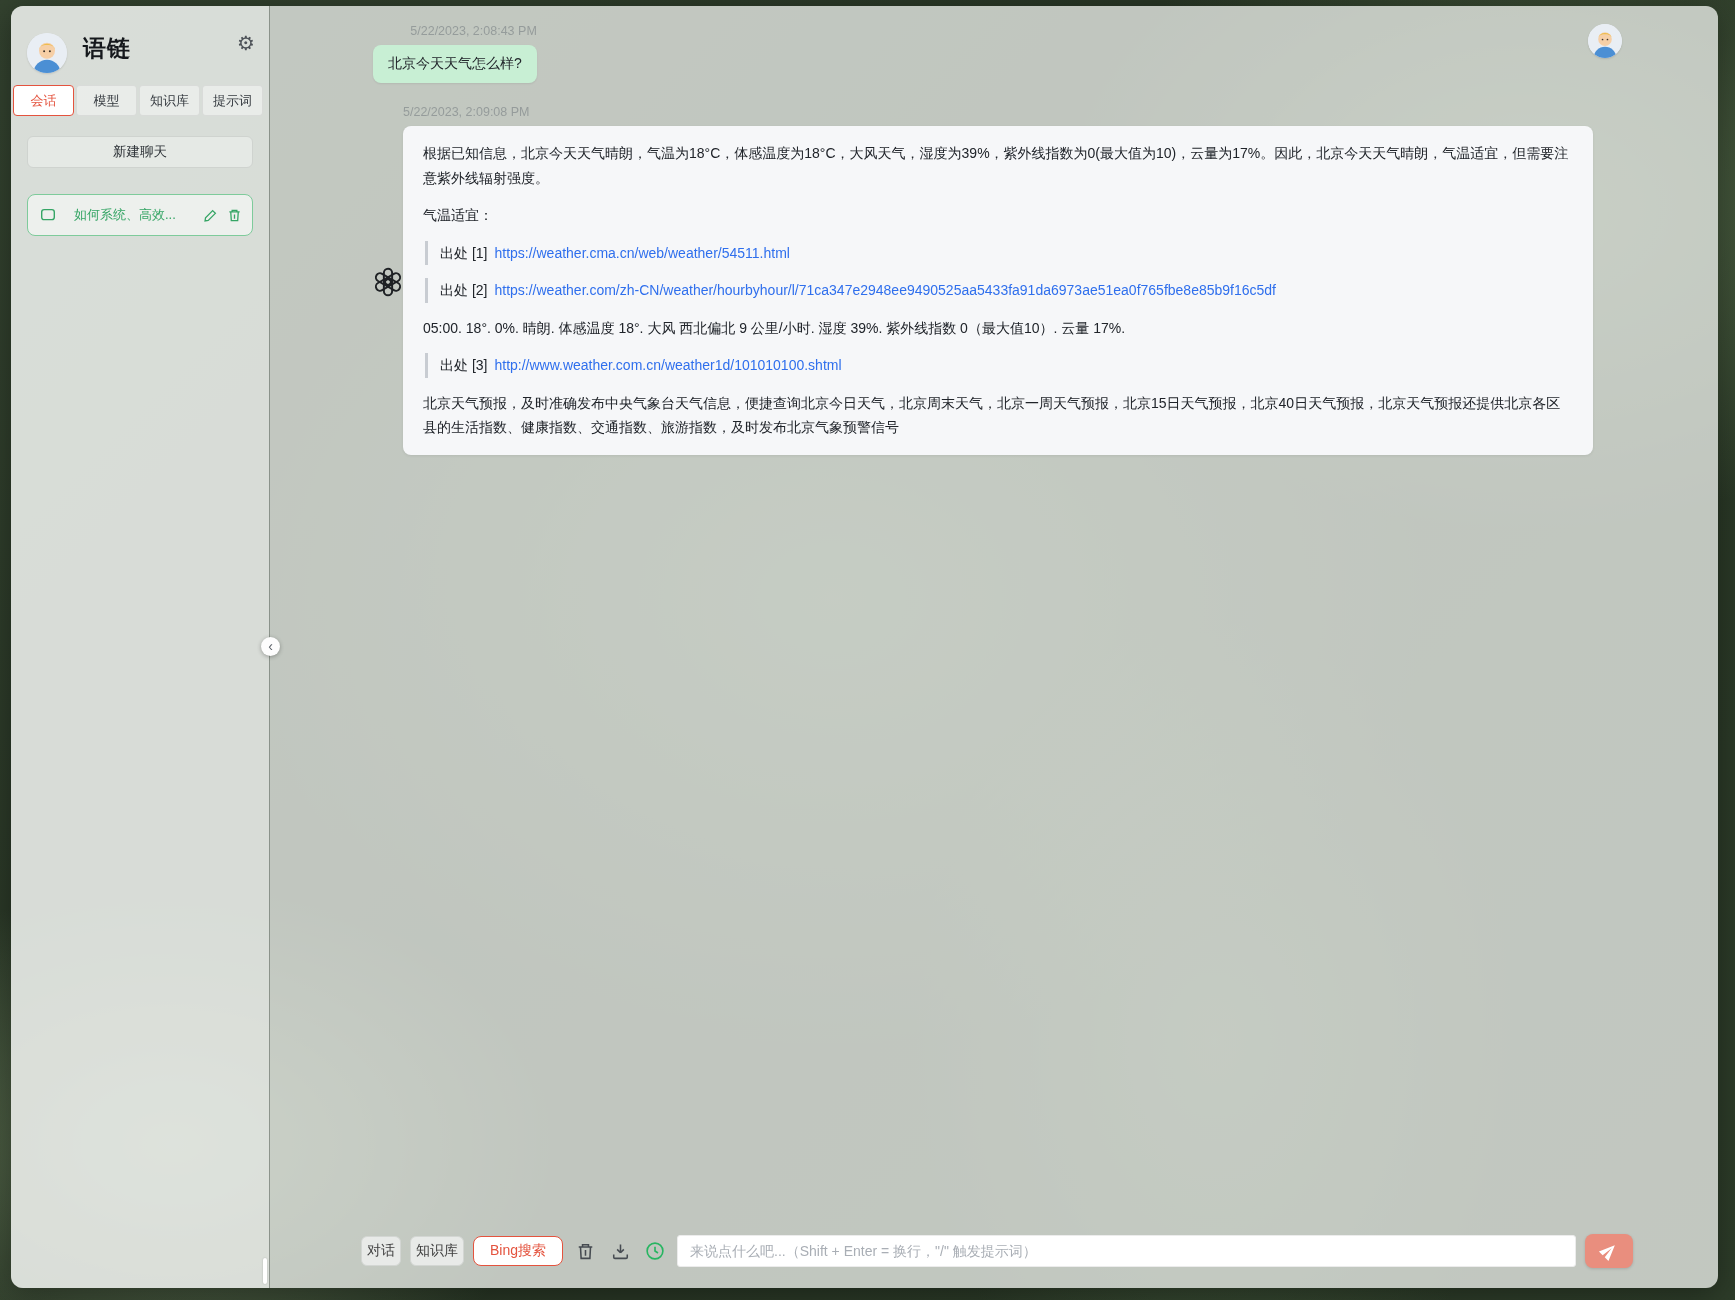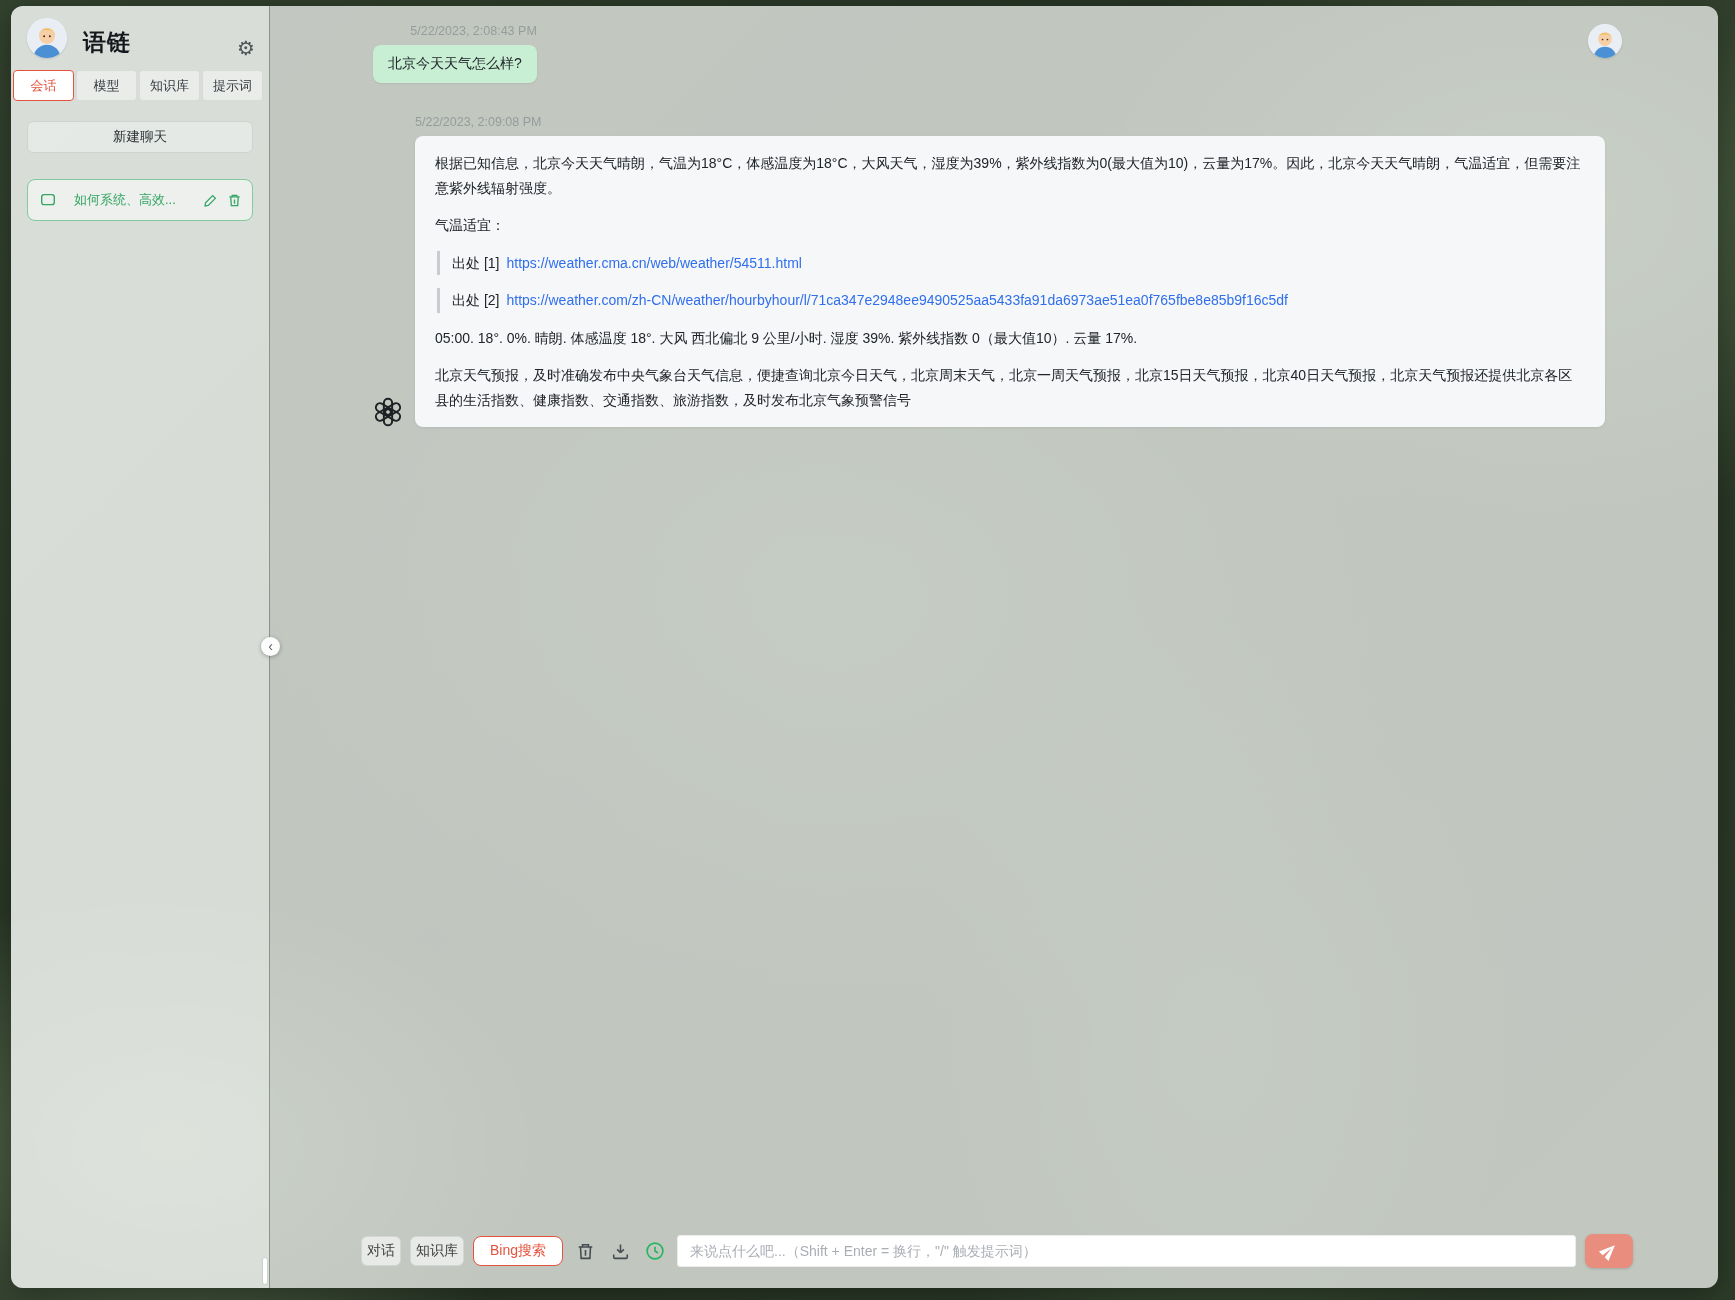--- a/index.html
+++ b/index.html
@@ -21,21 +21,21 @@
     border-radius:12px; overflow:hidden;
     box-shadow:0 6px 30px rgba(0,0,0,.35);
   }
 
   
   .sidebar {
     position:absolute; left:0; top:0; bottom:0; width:259px;
     background:rgba(243,246,243,.45);
     border-right:1px solid rgba(45,55,45,.45);
   }
-  .sb-header { display:flex; align-items:flex-end; padding:12px 14px 12px 16px; }
+  .sb-header { display:flex; align-items:flex-start; padding:27px 14px 12px 16px; }
   .avatar {
     width:40px; height:40px; border-radius:50%; overflow:hidden; flex:0 0 auto;
     background:#e9eef4; box-shadow:0 1px 2px rgba(0,0,0,.12);
   }
   .avatar svg { width:100%; height:100%; display:block; }
   .app-title { font-size:23px; font-weight:bold; color:#15181c; margin-left:16px; letter-spacing:1px; }
   .gear { margin-left:auto; font-size:20px; color:#4d5258; line-height:1; cursor:pointer; }
 
   .tabs { display:flex; padding:0 6px 0 2px; gap:2px; height:31px; }
   .tab {
@@ -77,21 +77,21 @@
 
   .msg-row-user { display:flex; justify-content:space-between; align-items:flex-start; gap:10px; }
   .msg-user-col { display:flex; flex-direction:column; align-items:flex-end; }
   .timestamp { font-size:12.5px; color:rgba(75,85,95,.38); margin-bottom:7px; }
   .bubble-user {
     background:#c8efd4; border-radius:8px; padding:10px 15px; font-size:14px; color:#22262b;
     box-shadow:0 1px 2px rgba(0,0,0,.08);
   }
   .avatar.small { width:34px; height:34px; }
 
-  .msg-row-assistant { display:flex; align-items:flex-end; gap:12px; margin-top:32px; }
+  .msg-row-assistant { display:flex; align-items:center; gap:0; margin-top:22px; }
   .ai-avatar { width:30px; height:30px; flex:0 0 auto; margin-top:4px; }
   .ai-avatar svg { width:100%; height:100%; display:block; }
   .msg-ai-col { display:flex; flex-direction:column; align-items:flex-start; flex:1; min-width:0; }
   .card {
     background:#f6f7f9; border-radius:8px; padding:15px 20px 13px 20px; max-width:1190px; width:100%;
     font-size:14px; color:#20242a; line-height:1.75; box-shadow:0 1px 3px rgba(0,0,0,.07);
   }
   .card p { margin:0 0 13px 0; }
   .card p:last-child { margin-bottom:2px; }
   .quote {
@@ -219,20 +219,24 @@
               <span class="q-label">出处 [1]</span>
               <a>https://weather.cma.cn/web/weather/54511.html</a>
             </div>
 
             <div class="quote">
               <span class="q-label">出处 [2]</span>
               <a>https://weather.com/zh-CN/weather/hourbyhour/l/71ca347e2948ee9490525aa5433fa91da6973ae51ea0f765fbe8e85b9f16c5df</a>
             </div>
             <p>05:00. 18°. 0%. 晴朗. 体感温度 18°. 大风 西北偏北 9 公里/小时. 湿度 39%. 紫外线指数 0（最大值10）. 云量 17%.</p>
 
+            <div class="quote">
+              <span class="q-label">出处 [3]</span>
+              <a>http://www.weather.com.cn/weather1d/101010100.shtml</a>
+            </div>
             <p>北京天气预报，及时准确发布中央气象台天气信息，便捷查询北京今日天气，北京周末天气，北京一周天气预报，北京15日天气预报，北京40日天气预报，北京天气预报还提供北京各区县的生活指数、健康指数、交通指数、旅游指数，及时发布北京气象预警信号</p>
           </div>
         </div>
       </div>
 
     </div>
 
     <div class="composer">
       <div class="c-btn">对话</div>
       <div class="c-btn">知识库</div>

